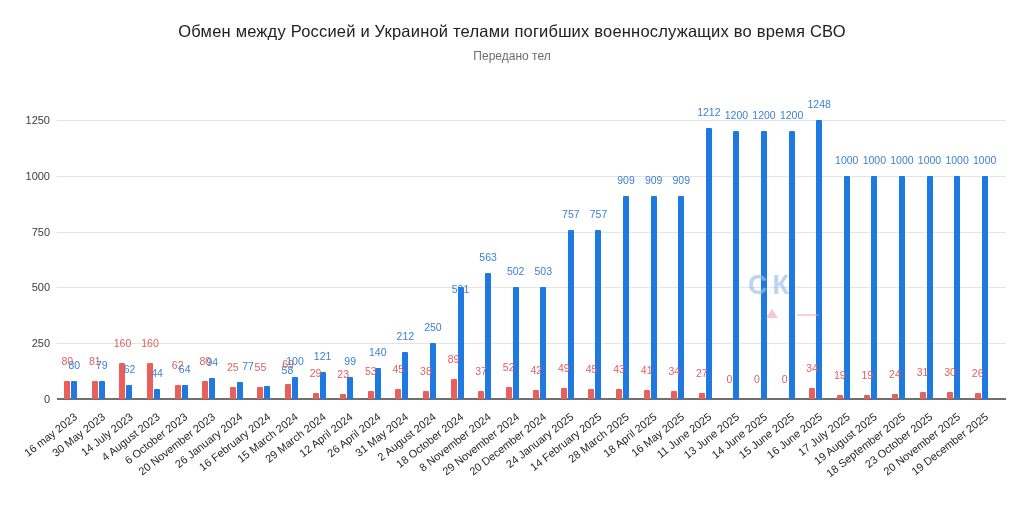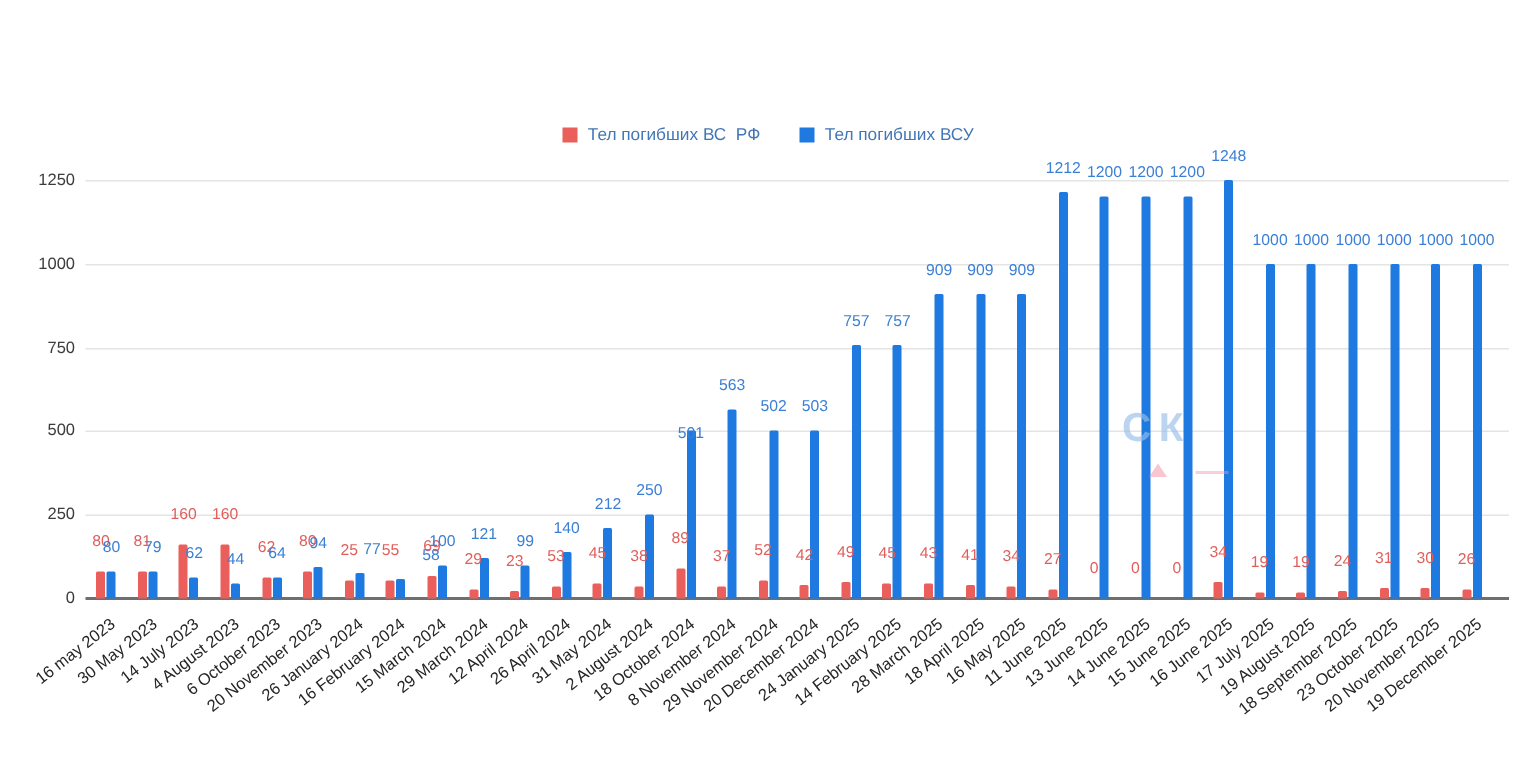--- a/index.html
+++ b/index.html
@@ -42,31 +42,23 @@
     position:absolute;left:766px;top:309px;width:0;height:0;
     border-left:6px solid transparent;border-right:6px solid transparent;
     border-bottom:9px solid rgba(242,150,170,0.55);
   }
   .wm-line{position:absolute;left:797px;top:314px;width:22px;height:2px;background:rgba(242,150,170,0.45);}
 </style>
 </head>
 <body>
 
 <div id="chart">
-
-  <div class="legend">
-    <div class="legend-item">
-      <span class="legend-swatch" style="background: rgb(234, 94, 91);"></span>
-      <span class="legend-label">Тел погибших ВС  РФ</span>
-    </div>
-    <div class="legend-item">
-      <span class="legend-swatch" style="background: rgb(30, 122, 224);"></span>
-      <span class="legend-label">Тел погибших ВСУ</span>
-    </div>
-  </div>
+  <div class="chart-title">Обмен между Россией и Украиной телами погибших военнослужащих во время СВО</div>
+  <div class="chart-subtitle">Передано тел</div>
+
 
   <div id="plot">
       <div class="axis-line" style="left: 57px; top: 398px; width: 949px;"></div>
       <div class="y-tick" style="left: 10px; top: 393px;">0</div>
       <div class="gridline" style="left: 57px; top: 343.2px; width: 949px; background: rgb(228, 228, 228);"></div>
       <div class="y-tick" style="left: 10px; top: 337.2px;">250</div>
       <div class="gridline" style="left: 57px; top: 287.4px; width: 949px; background: rgb(228, 228, 228);"></div>
       <div class="y-tick" style="left: 10px; top: 281.4px;">500</div>
       <div class="gridline" style="left: 57px; top: 231.6px; width: 949px; background: rgb(228, 228, 228);"></div>
       <div class="y-tick" style="left: 10px; top: 225.6px;">750</div>

